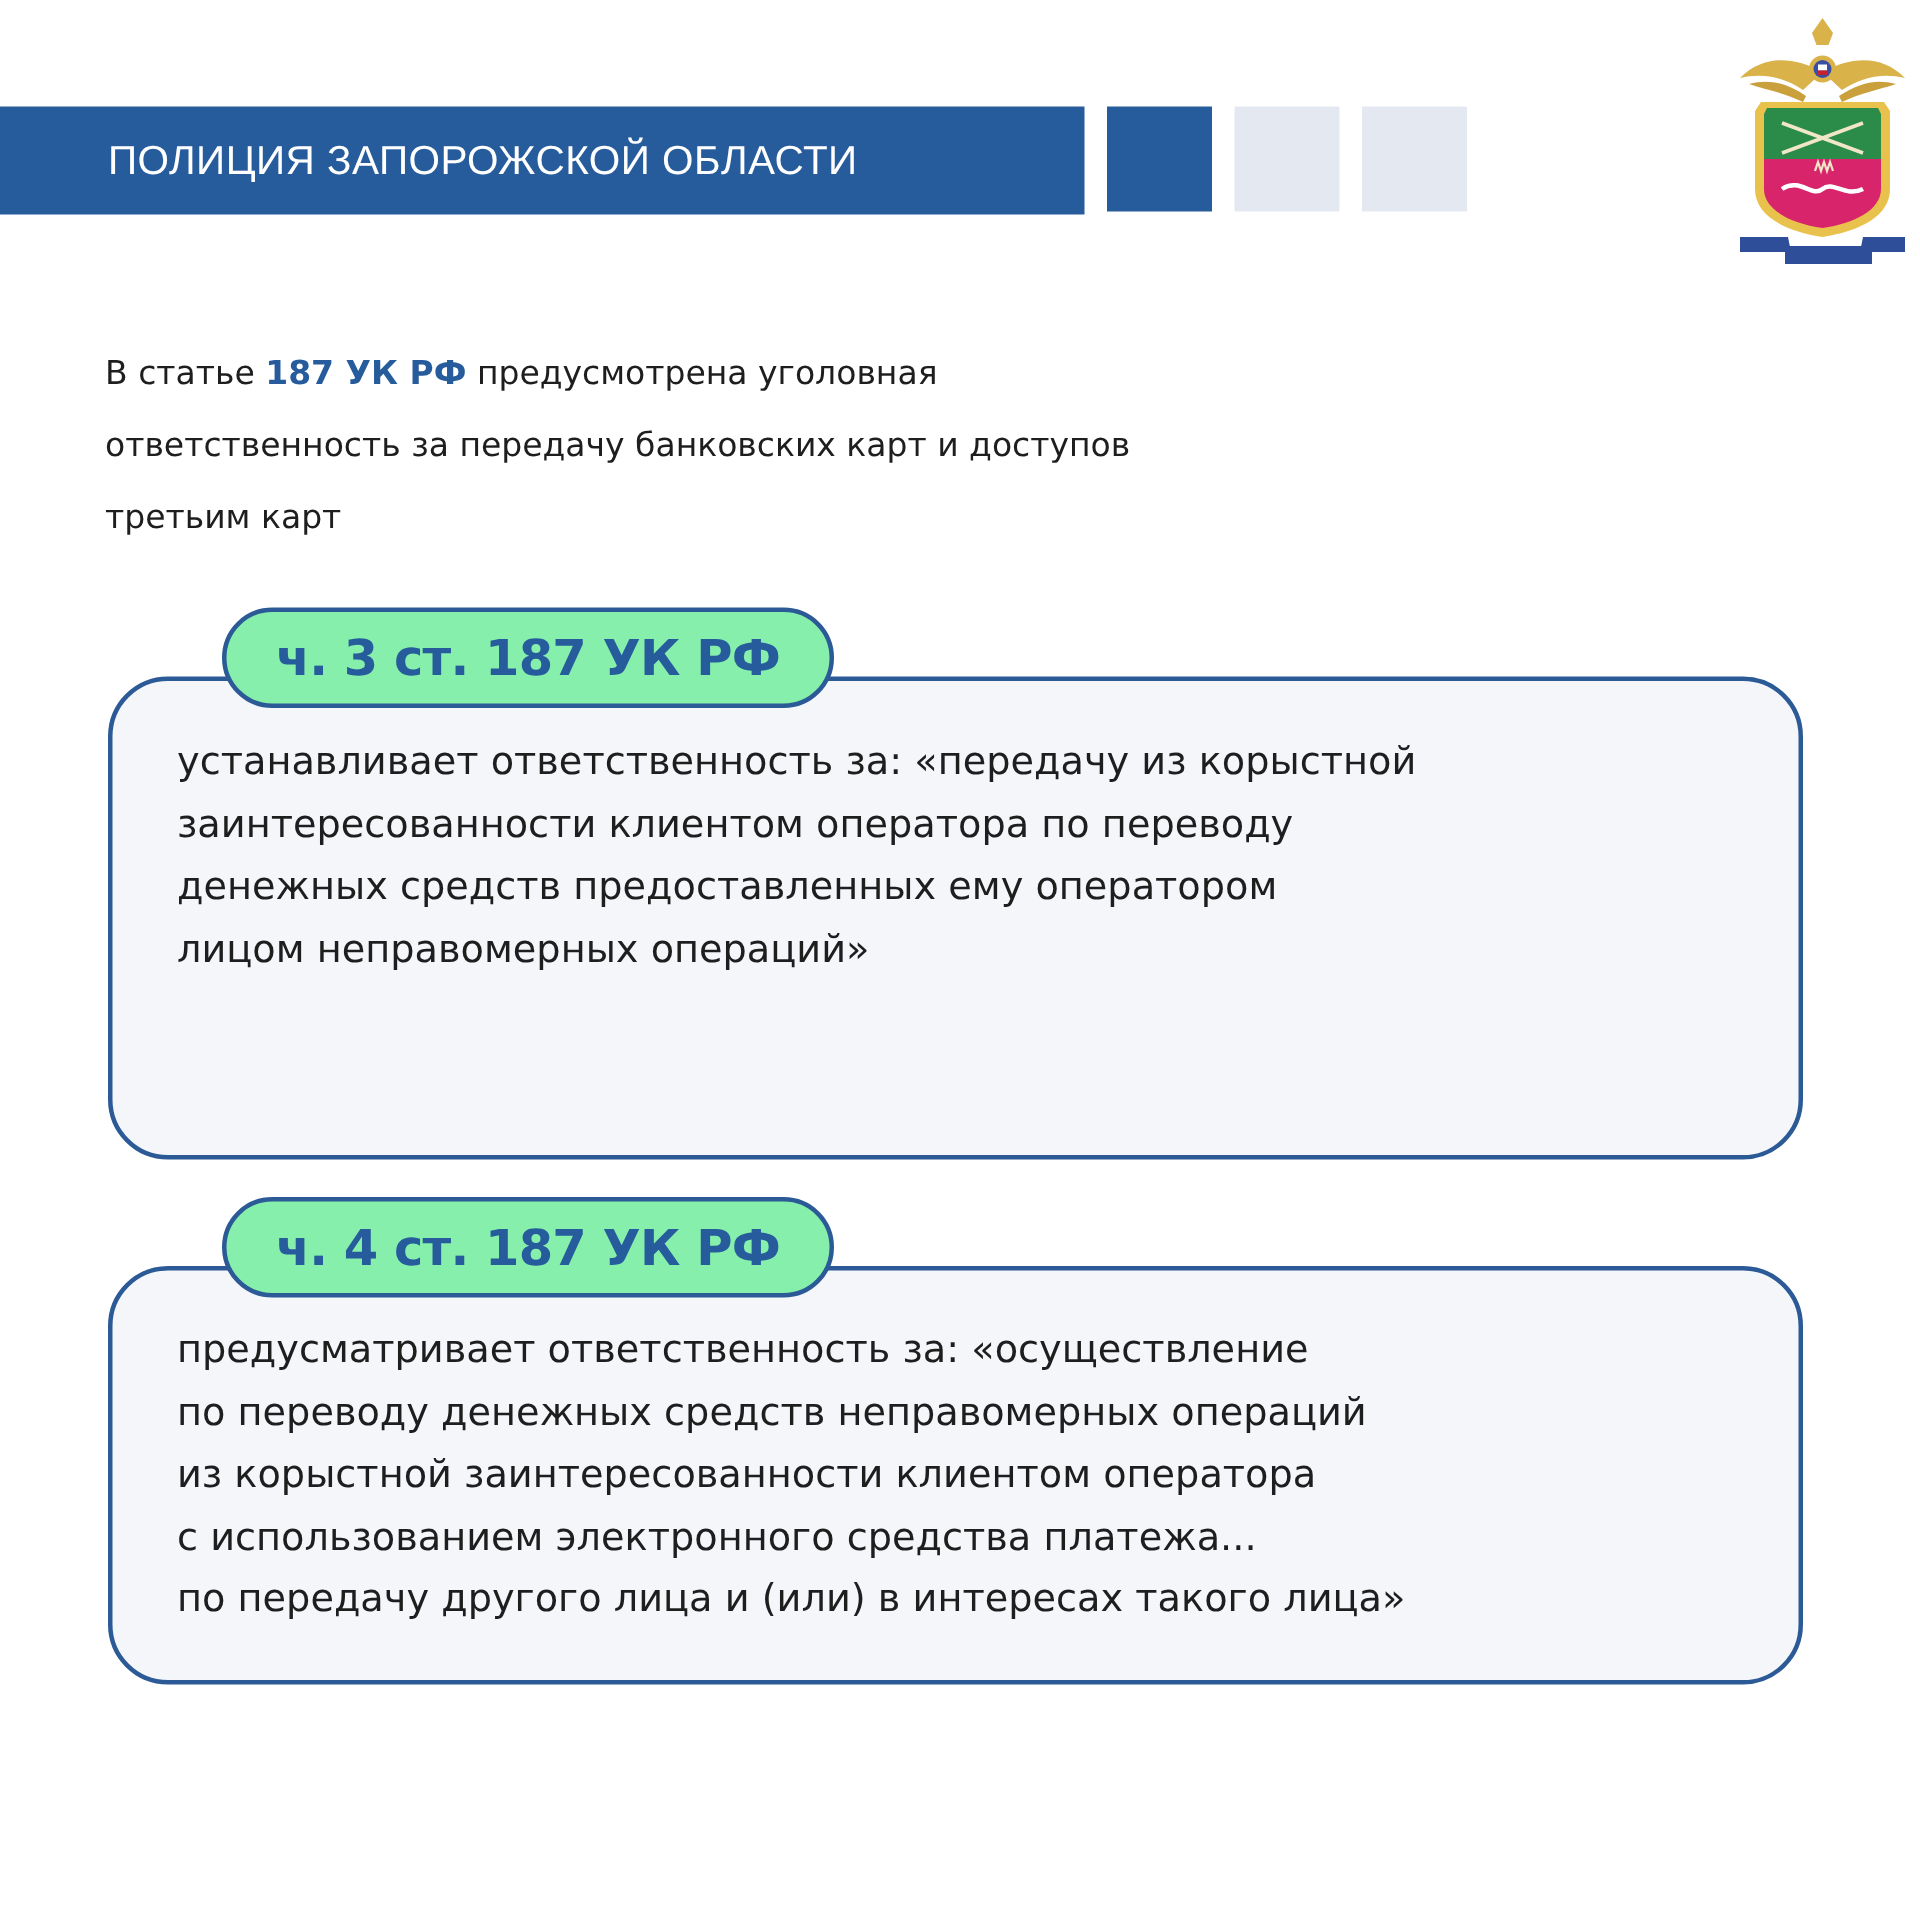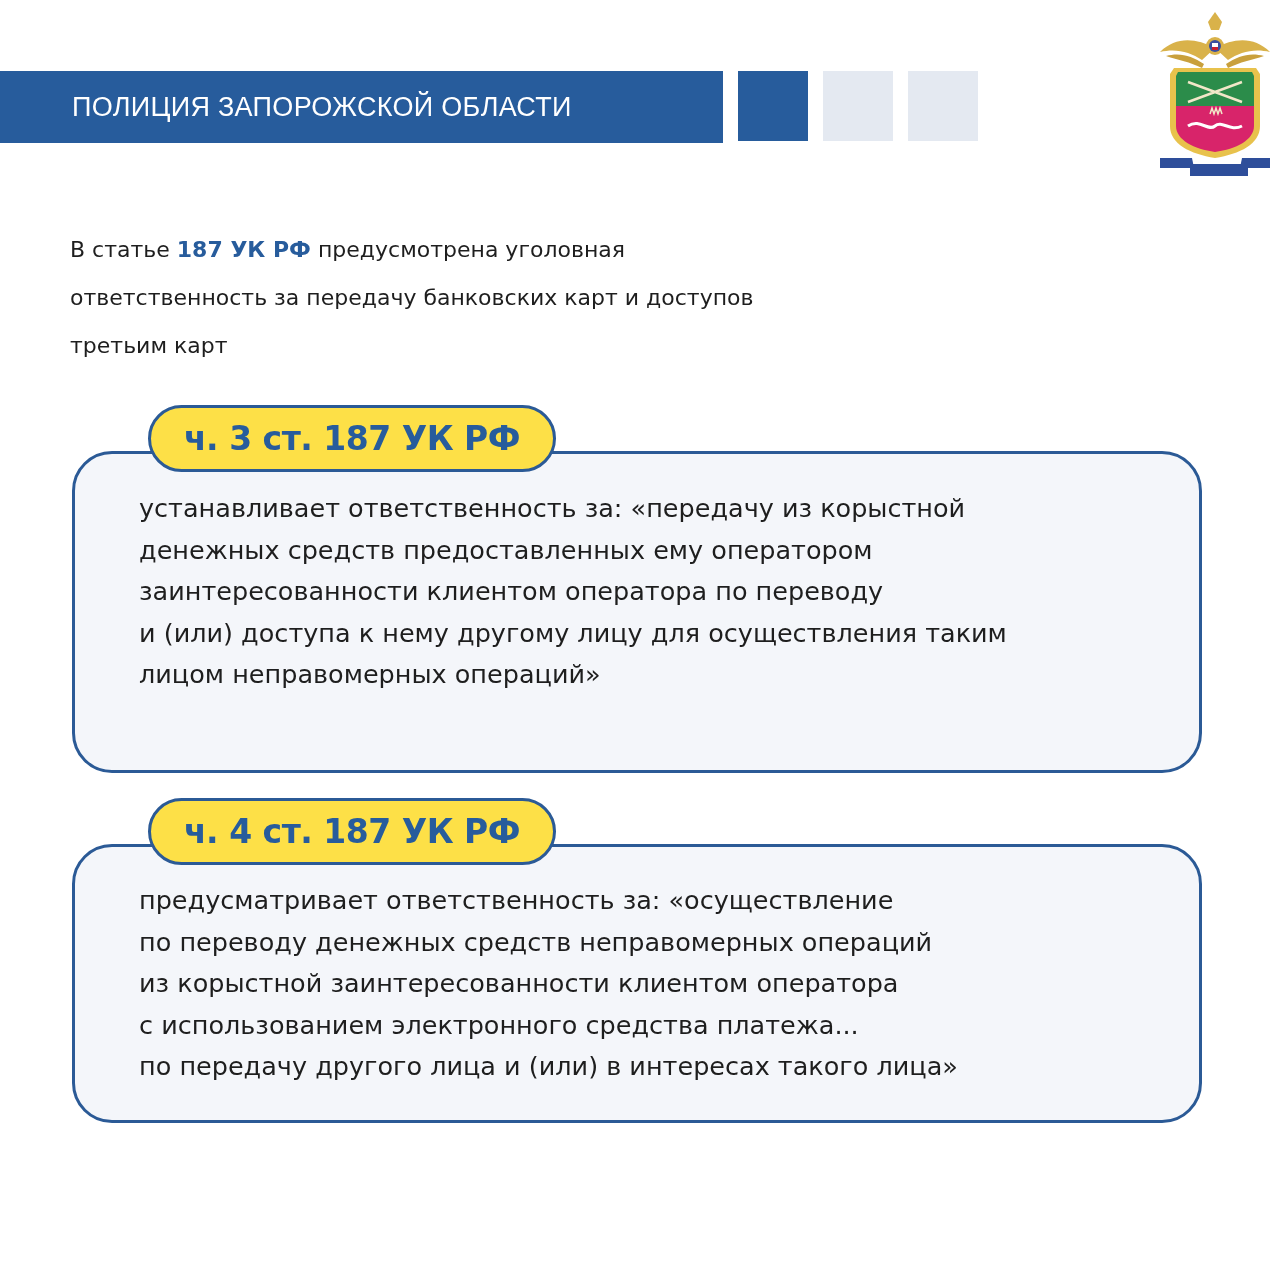--- a/index.html
+++ b/index.html
@@ -32,36 +32,36 @@
     .box {
       position: absolute; left: 72px; width: 1130px;
       border: 3px solid #2B5A96; border-radius: 40px; background: #F4F6FA;
       box-sizing: border-box;
     }
     .box1 { top: 451px; height: 322px; }
     .box2 { top: 844px; height: 279px; }
 
     .pill {
       position: absolute; left: 148px; width: 408px; height: 67px;
-      border: 3px solid #2B5A96; border-radius: 34px; background: #fde047;
+      border: 3px solid #2B5A96; border-radius: 34px; background: #86efac;
       box-sizing: border-box; display: flex; align-items: center; justify-content: center; text-align: center;
     }
     .pill1 { top: 405px; }
     .pill2 { top: 798px; }
     .pill-label {
       color: #275C9C; font-family: "DejaVu Sans", sans-serif; font-weight: bold;
       font-size: 33px; letter-spacing: -0.5px;
     }
 
     .box-text {
       position: absolute; left: 118px; width: 1060px;
       font-size: 25.5px; line-height: 41.6px; color: #1e1e1e;
       font-family: "DejaVu Sans", sans-serif;
     }
-    .box-text div { white-space: nowrap; margin-left: 21px; }
+    .box-text div { white-space: nowrap; }
     .bt1 { top: 488px; }
     .bt2 { top: 880px; }
   </style>
 </head>
 <body>
 
 <div class="banner">
   <span class="banner-title">ПОЛИЦИЯ ЗАПОРОЖСКОЙ ОБЛАСТИ</span>
 </div>
 <div class="sq dark"></div>
@@ -99,23 +99,22 @@
   <div>ответственность за передачу банковских карт и доступов</div>
   <div>третьим карт</div>
 </div>
 
 <div class="box box1"></div>
 <div class="pill pill1">
   <span class="pill-label">ч. 3 ст. 187 УК РФ</span>
 </div>
 <div class="box-text bt1">
   <div>устанавливает ответственность за: «передачу из корыстной</div>
+  <div>заинтересованности клиентом оператора по переводу</div>
   <div>денежных средств предоставленных ему оператором</div>
-  <div>заинтересованности клиентом оператора по переводу</div>
-  <div>и (или) доступа к нему другому лицу для осуществления таким</div>
   <div>лицом неправомерных операций»</div>
 </div>
 
 <div class="box box2"></div>
 <div class="pill pill2">
   <span class="pill-label">ч. 4 ст. 187 УК РФ</span>
 </div>
 <div class="box-text bt2">
   <div>предусматривает ответственность за: «осуществление</div>
   <div>по переводу денежных средств неправомерных операций</div>

